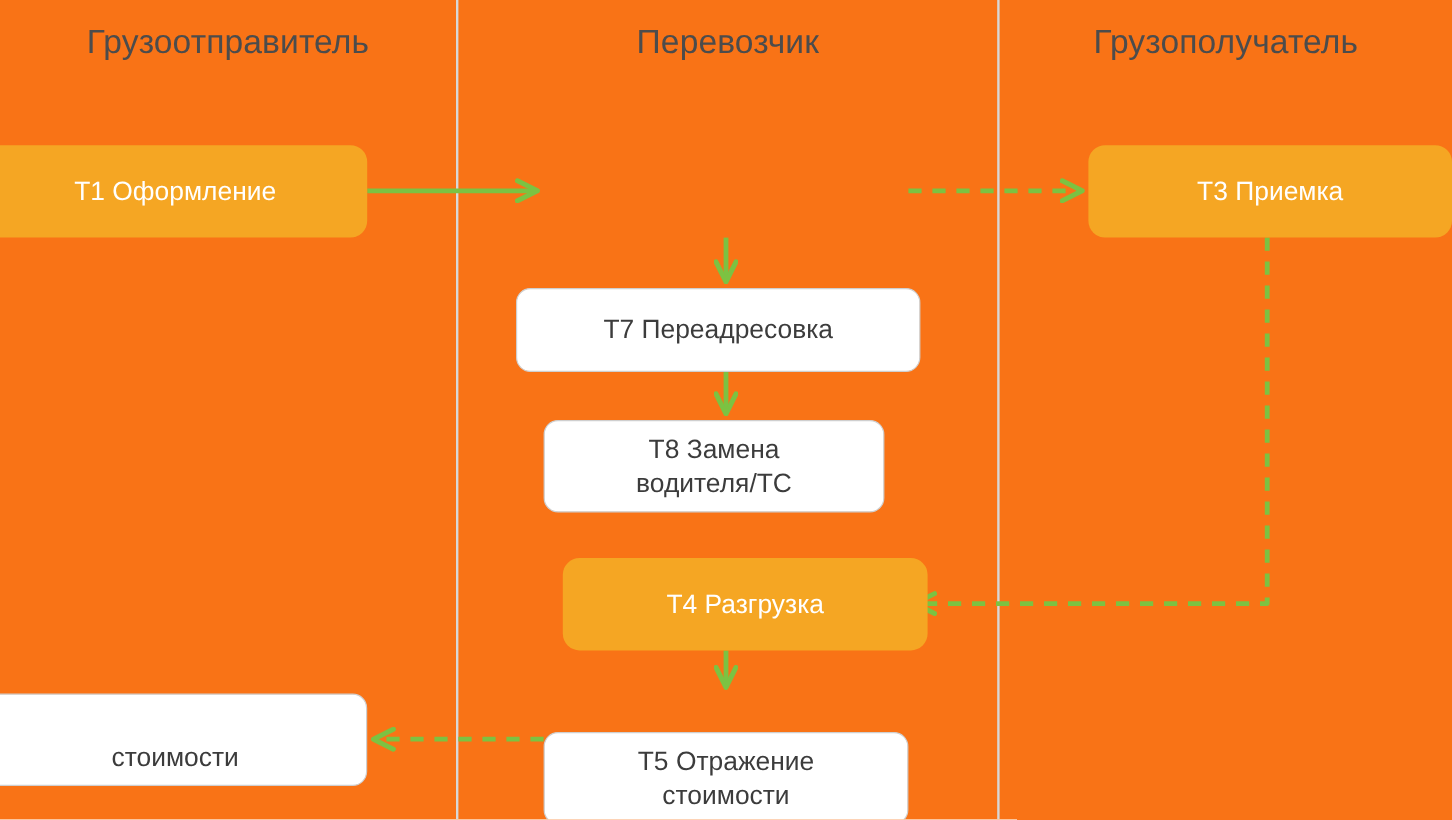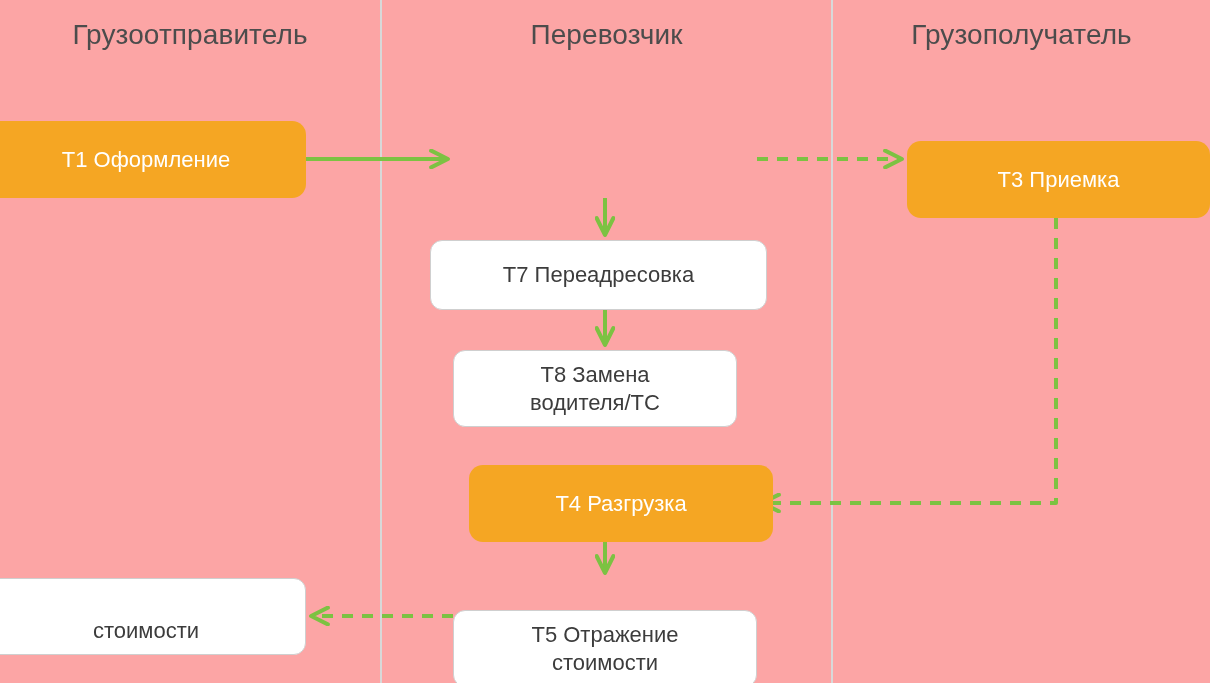--- a/index.html
+++ b/index.html
@@ -7,21 +7,21 @@
     padding: 0;
     background: #ffffff;
   }
   body {
     font-family: "Liberation Sans", "DejaVu Sans", sans-serif;
   }
   #diagram-root {
     position: relative;
     width: 1210px;
     height: 683px;
-    background: #fca5a5;
+    background: #f97316;
     overflow: hidden;
   }
   
   .lane-divider {
     position: absolute;
     top: 0;
     width: 2px;
     height: 683px;
     background: #d8d8d8;
   }
@@ -63,21 +63,21 @@
   .node-secondary {
     background: #ffffff;
     color: #3c3c3c;
     border: 1.6px solid #cfcfcf;
   }
   .node-label { display: block; padding: 0 10px; }
 
   
   #node-t1 { left: -14px; top: 121px;  width: 320px; height: 77px; border-radius: 14px; }
   #node-t2 { left: 453px; top: 121px;  width: 304px; height: 77px; border-radius: 14px; }
-  #node-t3 { left: 907px; top: 121px;  width: 303px; height: 77px; border-radius: 14px; margin-top: 20px; }
+  #node-t3 { left: 907px; top: 121px;  width: 303px; height: 77px; border-radius: 14px; }
   #node-t7 { left: 430px; top: 240px;  width: 337px; height: 70px; }
   #node-t8 { left: 453px; top: 350px;  width: 284px; height: 77px; }
   #node-t4 { left: 453px; top: 465px;  width: 304px; height: 77px; border-radius: 14px; margin-left: 16px; }
   #node-t5 { left: 453px; top: 610px;  width: 304px; height: 77px; }
   #node-t6 { left: -14px; top: 578px;  width: 320px; height: 77px; }
 
   
   #connector-layer {
     position: absolute;
     left: 0; top: 0;

